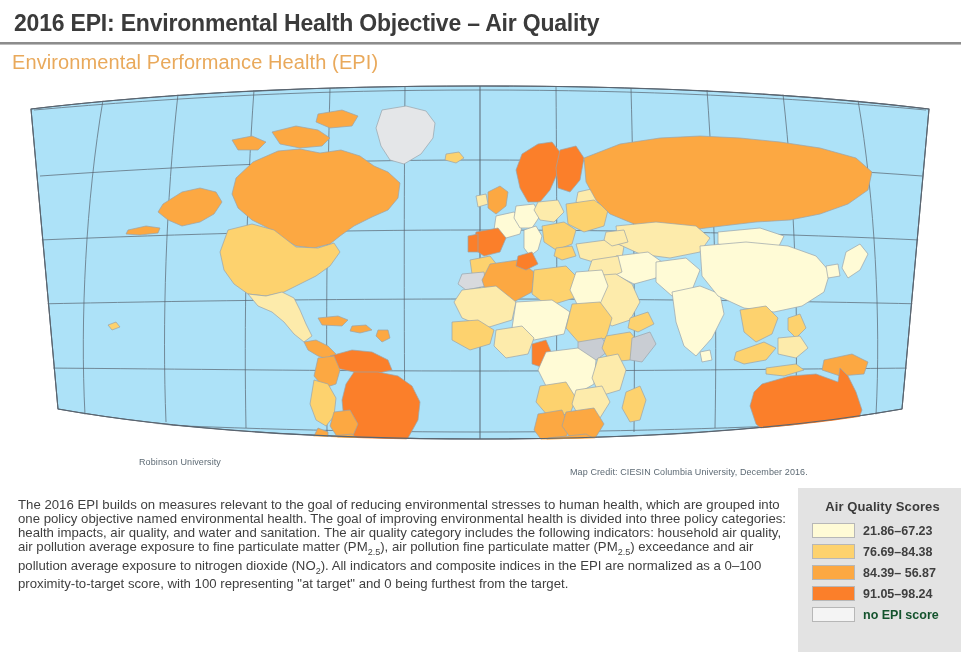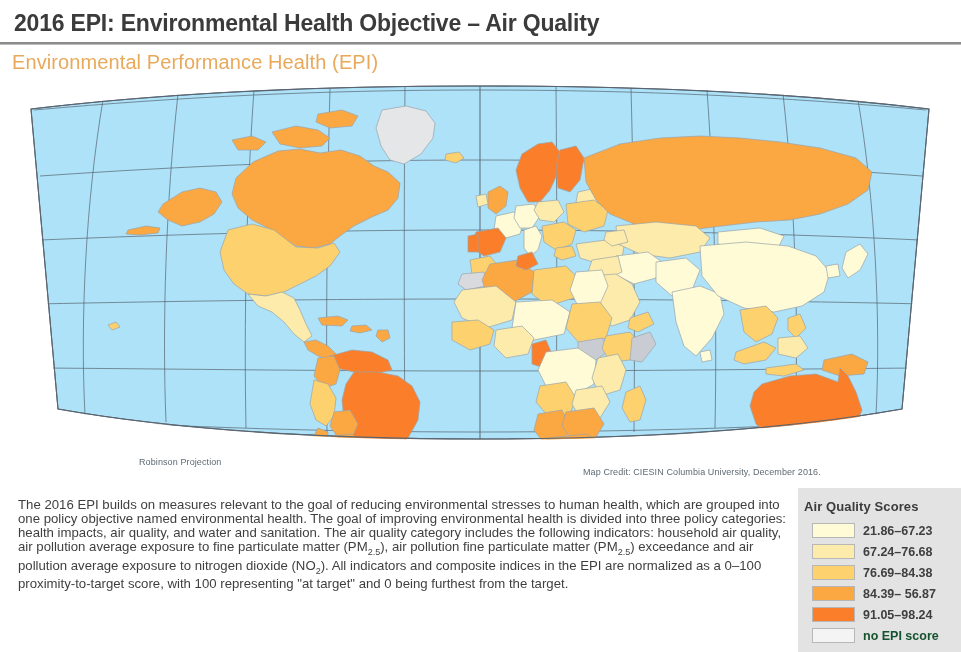--- a/index.html
+++ b/index.html
@@ -50,21 +50,21 @@
   .map-svg { display: block; }
 
   .map-note {
     position: absolute;
     font-size: 9px;
     color: #5d6a74;
     letter-spacing: 0.1px;
     white-space: nowrap;
   }
   .map-note.projection { left: 139px; top: 377px; }
-  .map-note.credit { left: 583px; top: 387px; }
+  .map-note.credit { left: 570px; top: 387px; }
 
   
   .description {
     position: absolute;
     left: 18px; top: 498px;
     width: 768px;
     font-size: 13.2px;
     line-height: 14px;
     color: #3f3f3f;
   }
@@ -75,21 +75,21 @@
     position: absolute;
     left: 798px; top: 488px;
     width: 163px; height: 164px;
     background: #e3e3e3;
     padding: 8px 0 0 0;
   }
   .legend-title {
     font-size: 13px;
     font-weight: bold;
     color: #3b3b3b;
-    text-align: left;
+    text-align: center;
     padding: 3px 0 6px 6px;
     letter-spacing: 0.1px;
   }
   .legend-row {
     display: flex;
     align-items: center;
     height: 21px;
     padding-left: 14px;
     font-weight: bold;
   }
@@ -276,38 +276,34 @@
           <path fill="#fb7f2a" d="M812,370 L826,368 L828,378 L814,380 Z"></path>
           <path fill="#fb7f2a" d="M886,342 L898,336 L902,346 L892,354 L884,350 Z"></path>
           <path fill="#fb7f2a" d="M872,356 L886,350 L890,360 L878,372 L868,366 Z"></path>
         </g>
       </g>
 
       <path fill="none" stroke="#5a6570" stroke-width="1.1" d="M480,6 C662,6 802,14 929,29 L902,329 C789,349 640,359 480,359
                C320,359 171,349 58,329 L31,29 C158,14 298,6 480,6 Z"></path>
     </svg>
 
-    <div class="map-note projection">Robinson Projection</div>
+    <div class="map-note projection">Robinson University</div>
     <div class="map-note credit">Map Credit: CIESIN Columbia University, December 2016.</div>
   </div>
 
   <div class="description"><span>The 2016 EPI builds on measures relevant to the goal of reducing environmental stresses to human health, which are grouped into one policy objective named environmental health. The goal of improving environmental health is divided into three policy categories: health impacts, air quality, and water and sanitation. The air quality category includes the following indicators: household air quality, air pollution average exposure to fine particulate matter  (PM</span><sub>2.5</sub><span>), air pollution fine particulate matter (PM</span><sub>2.5</sub><span>) exceedance and air pollution average exposure to nitrogen dioxide (NO</span><sub>2</sub><span>). All indicators and composite indices in the EPI are normalized as a 0–100 proximity-to-target score, with 100 representing "at target" and 0 being furthest from the target.</span></div>
 
   <div class="legend" style="background: rgb(227, 227, 227);">
     <div class="legend-title">Air Quality Scores</div>
 
     <div class="legend-row">
       <span class="legend-swatch" style="background: rgb(255, 251, 214);"></span>
       <span class="legend-label">21.86–67.23</span>
     </div>
     <div class="legend-row">
-      <span class="legend-swatch" style="background: rgb(253, 235, 171);"></span>
-      <span class="legend-label">67.24–76.68</span>
-    </div>
-    <div class="legend-row">
       <span class="legend-swatch" style="background: rgb(253, 210, 110);"></span>
       <span class="legend-label">76.69–84.38</span>
     </div>
     <div class="legend-row">
       <span class="legend-swatch" style="background: rgb(252, 168, 66);"></span>
       <span class="legend-label">84.39– 56.87</span>
     </div>
     <div class="legend-row">
       <span class="legend-swatch" style="background: rgb(251, 127, 42);"></span>
       <span class="legend-label">91.05–98.24</span>

